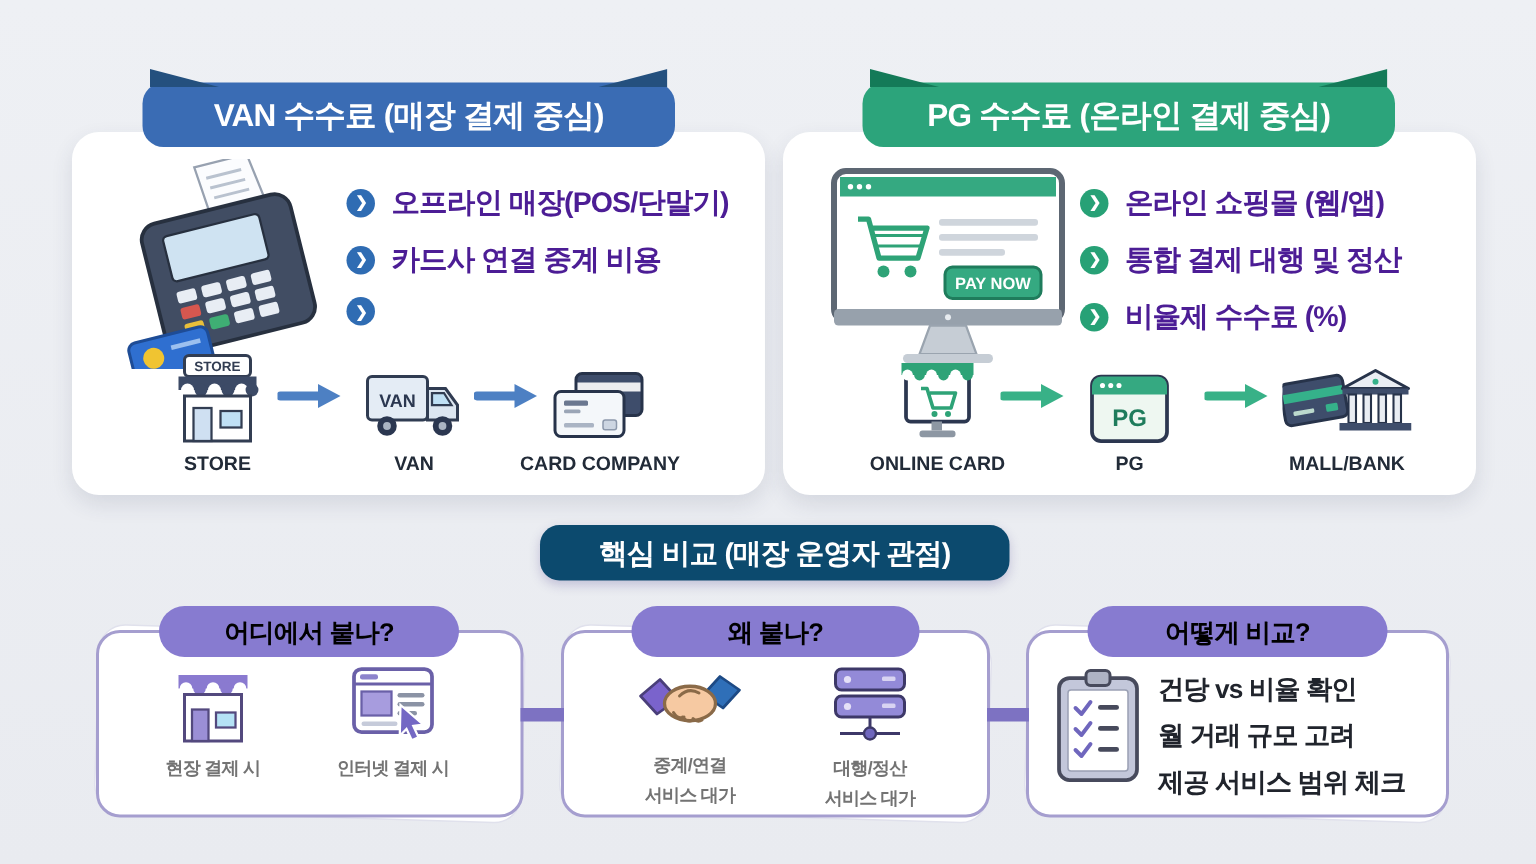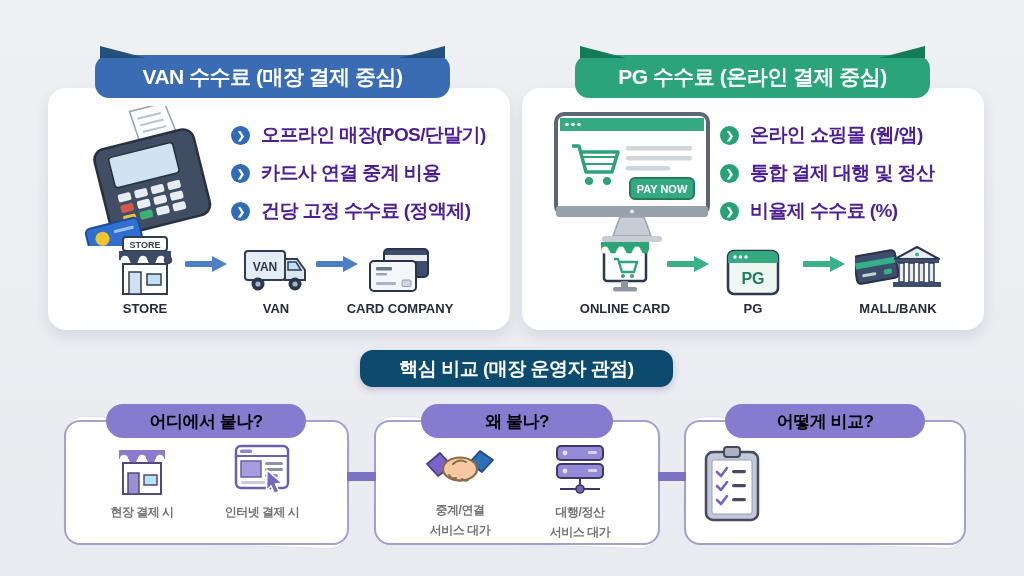--- a/index.html
+++ b/index.html
@@ -120,21 +120,20 @@
       <div class="bullet-row">
         <span class="dot blue">❯</span>
         <span class="bullet-text">오프라인 매장(POS/단말기)</span>
       </div>
       <div class="bullet-row">
         <span class="dot blue">❯</span>
         <span class="bullet-text">카드사 연결 중계 비용</span>
       </div>
       <div class="bullet-row">
         <span class="dot blue">❯</span>
-        <span class="bullet-text">건당 고정 수수료 (정액제)</span>
       </div>
     </div>
 
     <div class="flow-item" style="left:42px;width:110px">
       <svg width="60" height="62" viewBox="0 0 60 62">
         <rect x="8" y="2" width="44" height="14" rx="3" fill="#fff" stroke="#323d52" stroke-width="2"></rect>
         <text x="30" y="12.5" font-size="9" font-weight="bold" fill="#323d52" text-anchor="middle">STORE</text>
         <rect x="4" y="16" width="52" height="9" fill="#3c4a66"></rect>
         <circle cx="10" cy="25" r="4.3" fill="#fff"></circle>
           <circle cx="19" cy="25" r="4.3" fill="#3c4a66"></circle>
@@ -370,15 +369,20 @@
       <rect x="4" y="6" width="52" height="68" rx="7" fill="#c3c7da" stroke="#474a5c" stroke-width="2.5"></rect>
       <rect x="22" y="1" width="16" height="10" rx="3" fill="#aeb3c4" stroke="#474a5c" stroke-width="2"></rect>
       <rect x="10" y="14" width="40" height="54" rx="2" fill="#fff" stroke="#9aa0b4" stroke-width="1"></rect>
       <path d="M15 26 l4 4 6 -8" fill="none" stroke="#6f66bd" stroke-width="2.6" stroke-linecap="round" stroke-linejoin="round"></path>
       <rect x="30" y="24" width="14" height="3.2" rx="1.6" fill="#474a5c"></rect>
       <path d="M15 40 l4 4 6 -8" fill="none" stroke="#6f66bd" stroke-width="2.6" stroke-linecap="round" stroke-linejoin="round"></path>
       <rect x="30" y="38" width="14" height="3.2" rx="1.6" fill="#474a5c"></rect>
       <path d="M15 54 l4 4 6 -8" fill="none" stroke="#6f66bd" stroke-width="2.6" stroke-linecap="round" stroke-linejoin="round"></path>
       <rect x="30" y="52" width="14" height="3.2" rx="1.6" fill="#474a5c"></rect>
     </svg>
+    <div class="how-lines">
+      <div class="how-line">건당 vs 비율 확인</div>
+      <div class="how-line">월 거래 규모 고려</div>
+      <div class="how-line">제공 서비스 범위 체크</div>
+    </div>
   </div>
 
 </div>
 
 </body></html>

